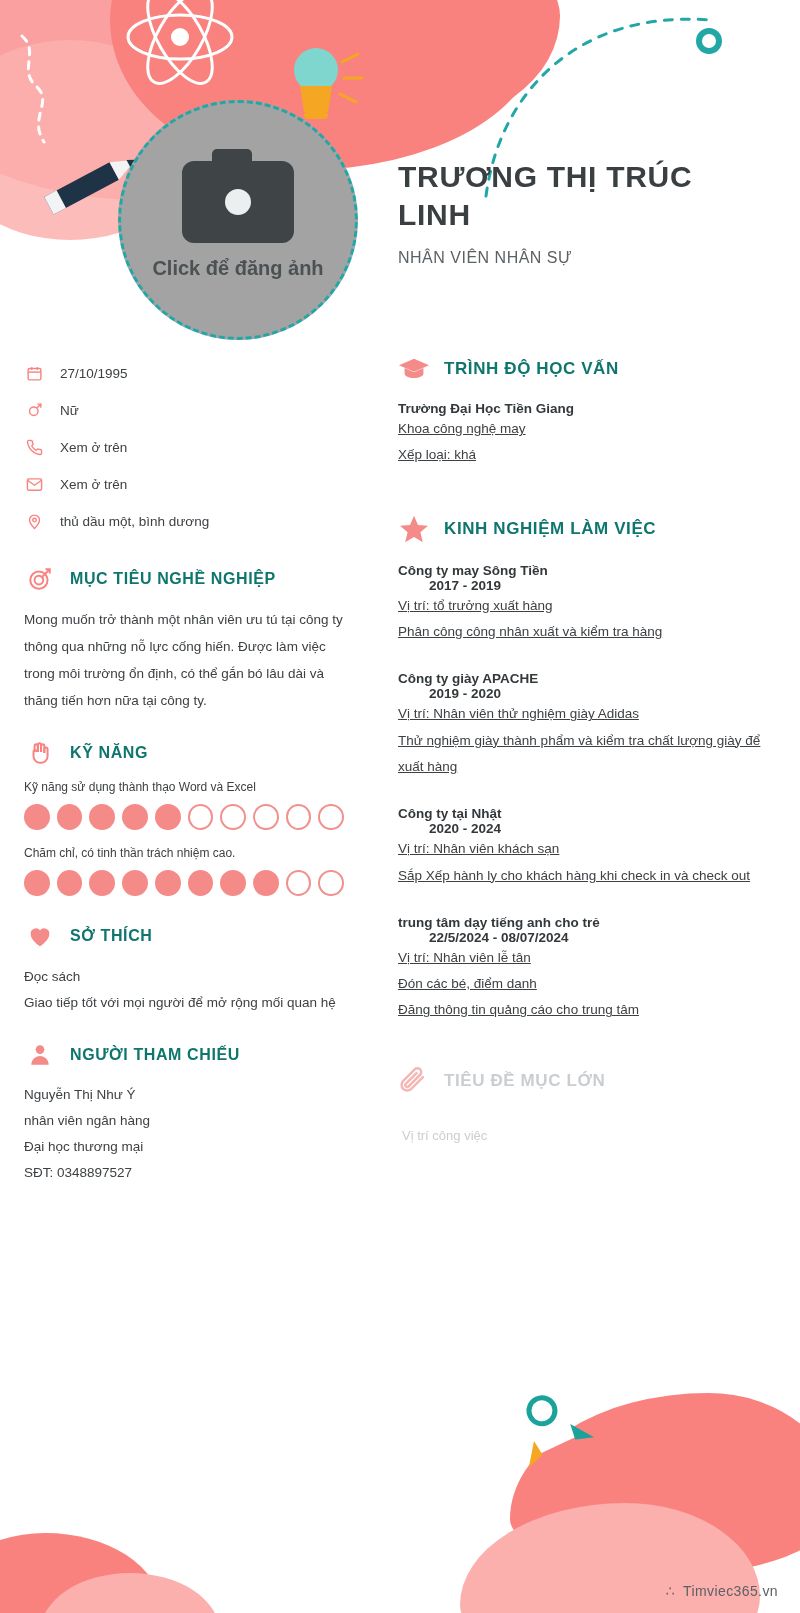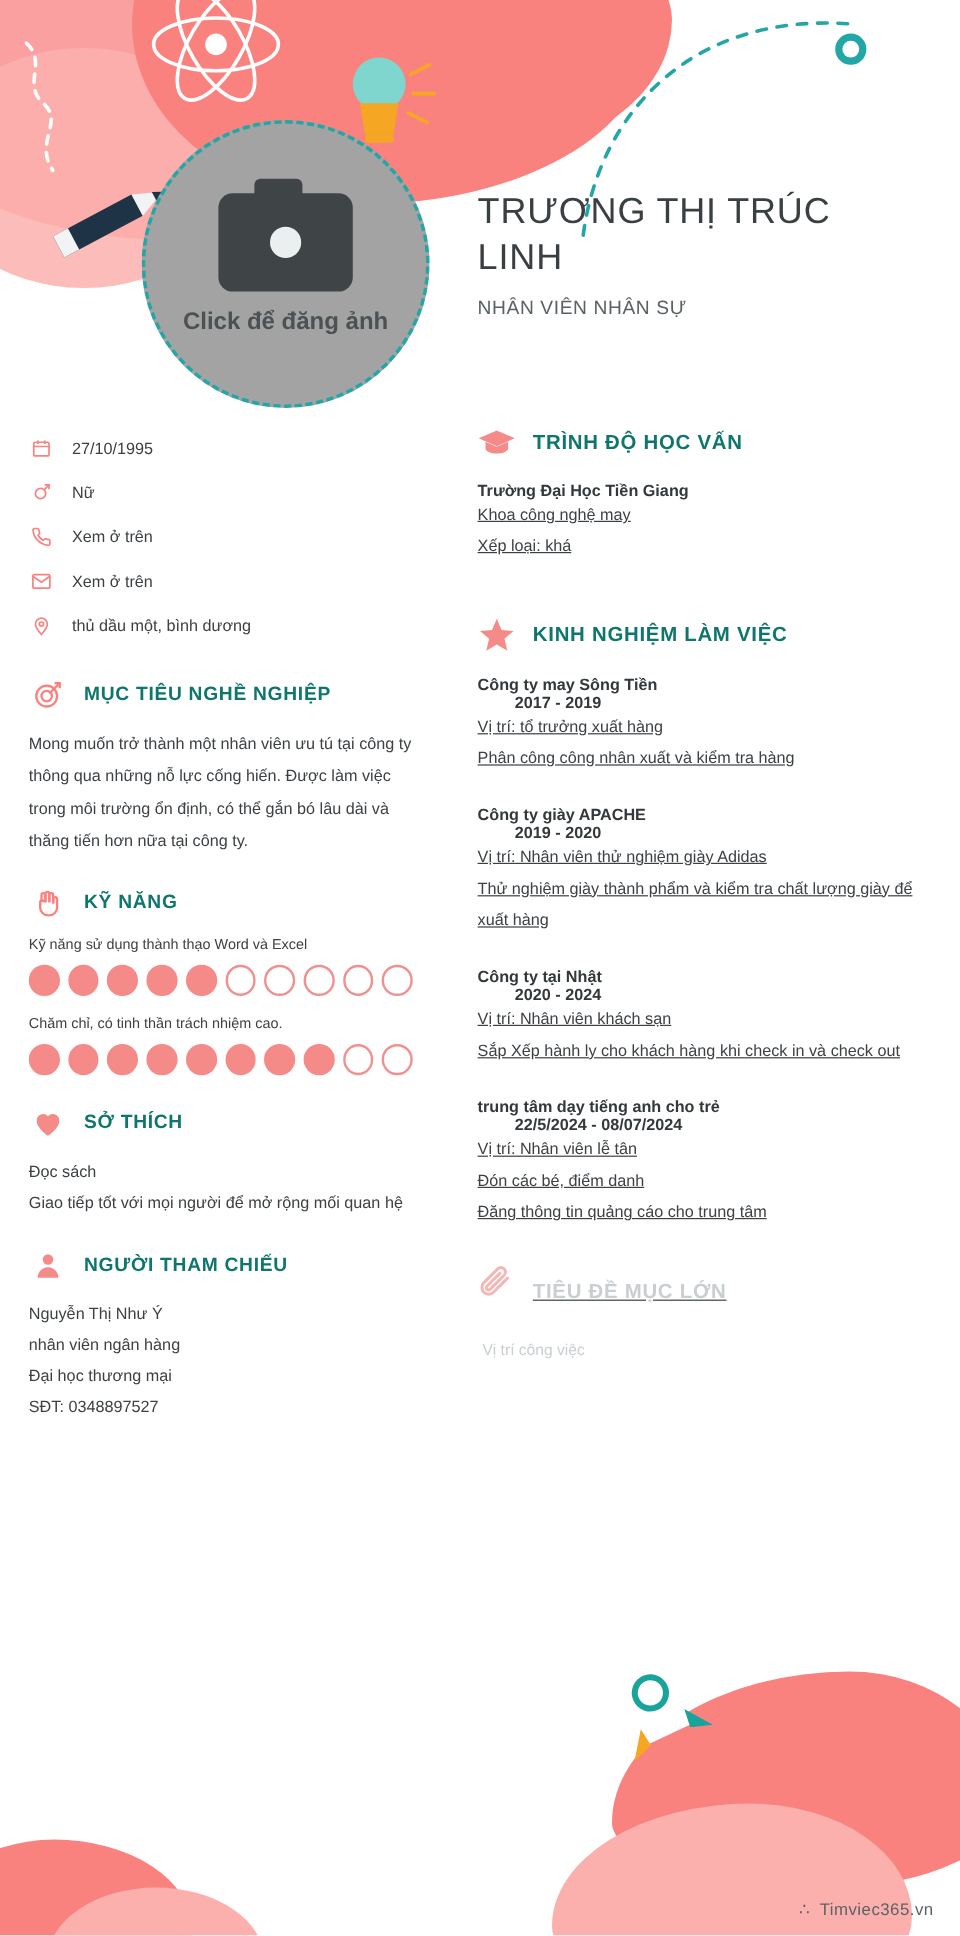--- a/index.html
+++ b/index.html
@@ -134,21 +134,21 @@
     position: absolute;
     left: 398px; top: 158px;
     width: 370px;
   }
   .name-block h1 {
     margin: 0;
     font-size: 30px;
     line-height: 1.28;
     letter-spacing: .7px;
     color: #3a3f42;
-    font-weight: 400;
+    font-weight: 700;
   }
   .job-title {
     margin-top: 14px;
     font-size: 16px;
     letter-spacing: .5px;
     color: #5b6164;
   }
 
   
   .cols {
@@ -215,24 +215,23 @@
 
   .line { font-size: 13.5px; line-height: 1.92; }
 
   .edu-org, .exp-org { font-weight: 700; font-size: 13.5px; color: #33383b; }
   .exp-date { font-weight: 700; font-size: 13.5px; color: #33383b; margin-left: 31px; }
   .exp-block { margin-bottom: 26px; }
   .exp-line { font-size: 13.5px; line-height: 1.95; color: #3d4144; text-decoration: underline; }
 
   .placeholder-sec {
     display: flex;
-    align-items: flex-end;
+    align-items: center;
     gap: 16px;
-    margin-top: 28px;
-    text-decoration: underline;
+    margin-top: 40px;
   }
   .placeholder-title {
     font-size: 17px;
     font-weight: 700;
     letter-spacing: .6px;
     color: #c9ced1;
   }
   .placeholder-sub {
     margin-top: 30px;
     margin-left: 4px;

